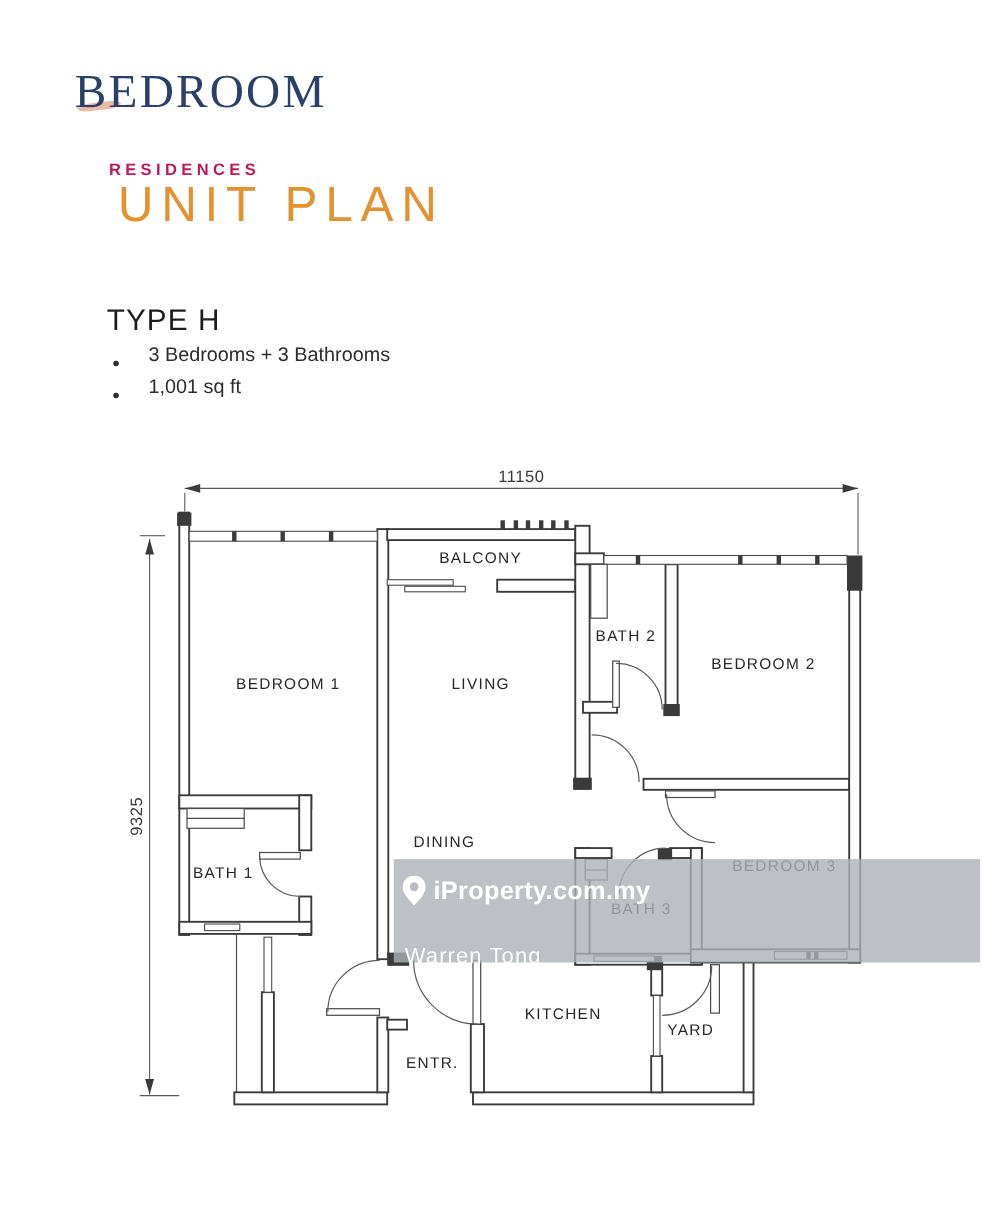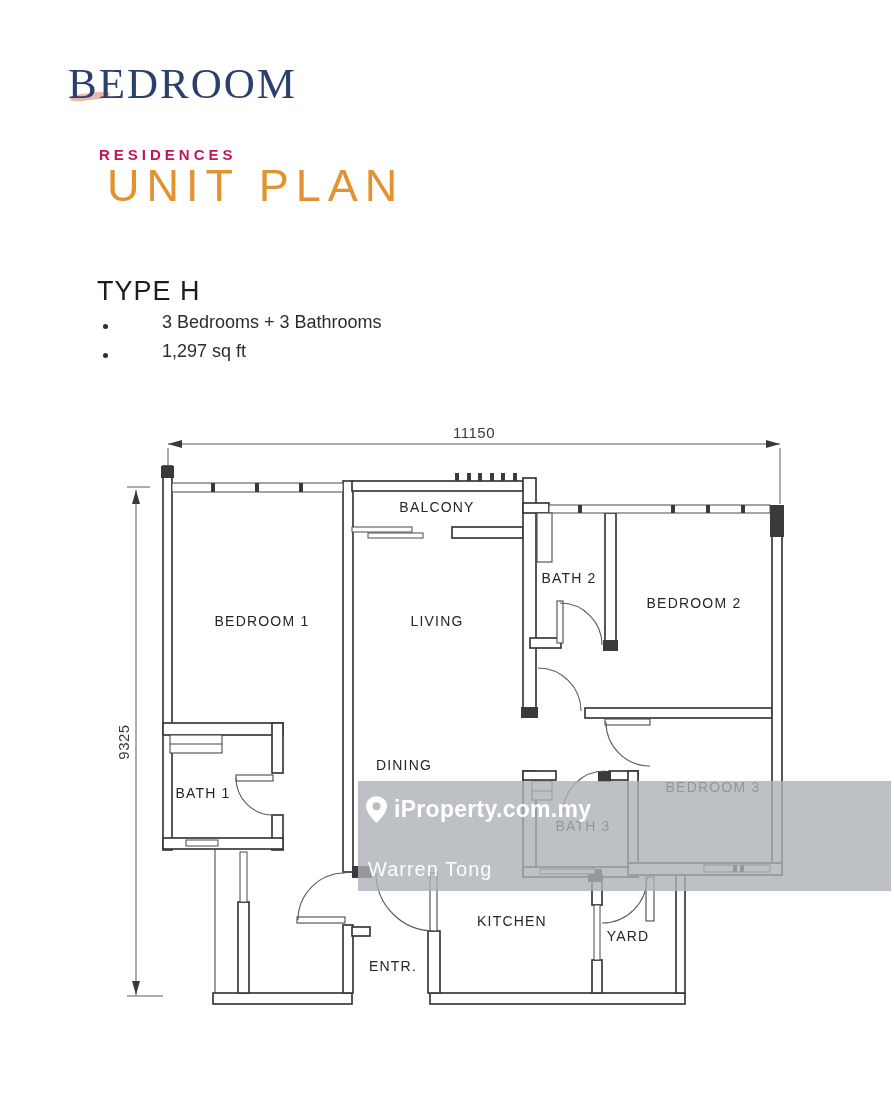--- a/index.html
+++ b/index.html
@@ -25,38 +25,38 @@
   }
   .page-title{
     position:absolute;left:95px;top:160px;
     font-size:45px;color:#e2932f;letter-spacing:7px;font-weight:300;margin-left:12px;
   }
   .type-title{
     position:absolute;left:97px;top:276px;
     font-size:27px;font-weight:normal;color:#1c1c1c;letter-spacing:1px;
   }
   .spec-list{position:absolute;left:97px;top:312px;}
-  .spec-item{display:flex;align-items:center;margin-bottom:8px;color:#2c2c2c;font-size:18px;gap:27px;}
+  .spec-item{display:flex;align-items:flex-end;margin-bottom:8px;color:#2c2c2c;font-size:18px;}
   .spec-bullet{width:5px;height:5px;border-radius:50%;background:#2c2c2c;margin:8px 27px 0 6px;flex:none;}
 
   
   svg.plan{position:absolute;left:0;top:0;}
   .wall{fill:#ffffff;stroke:#3a3a3a;stroke-width:1.7;}
   .solid{fill:#3a3a3a;stroke:none;}
   .win{fill:#ffffff;stroke:#4a4a4a;stroke-width:1;}
   .thin{fill:#ffffff;stroke:#4a4a4a;stroke-width:1.1;}
   .tline{stroke:#4a4a4a;stroke-width:1.1;}
   .arc{fill:none;stroke:#5a5a5a;stroke-width:1.1;}
   .dim{stroke:#5a5a5a;stroke-width:1;}
   .dimtxt{font:15px "Liberation Sans", sans-serif;fill:#3a3a3a;letter-spacing:.5px;}
   .room{font:14px "Liberation Sans", sans-serif;fill:#262626;letter-spacing:1.2px;text-anchor:middle;}
 
   
   .watermark{
-    position:absolute;left:358px;top:781px;width:533px;height:110px;
+    position:absolute;left:358px;top:781px;width:533px;height:94px;
     background:rgba(173,178,183,0.80);color:#ffffff;z-index:5;
   }
   .wm-row{position:absolute;left:8px;top:15px;display:flex;align-items:center;}
   .wm-pin{width:21px;height:27px;margin-right:7px;flex:none;}
   .wm-brand{font-size:23px;font-weight:bold;letter-spacing:.3px;}
   .wm-agent{position:absolute;left:10px;top:77px;font-size:20px;letter-spacing:1px;opacity:.96;}
 </style>
 </head>
 <body>
 
@@ -68,21 +68,21 @@
   <div class="page-title">UNIT PLAN</div>
 
   <div class="type-title">TYPE H</div>
   <div class="spec-list">
     <div class="spec-item">
       <span class="spec-bullet"></span>
       <span>3 Bedrooms + 3 Bathrooms</span>
     </div>
     <div class="spec-item">
       <span class="spec-bullet"></span>
-      <span>1,297 sq ft</span>
+      <span>1,001 sq ft</span>
     </div>
   </div>
 
   <svg class="plan" width="894" height="1117" viewBox="0 0 894 1117">
 
     <g>
       <rect class="wall" x="163" y="466" width="9" height="384"></rect>
       <rect class="wall" x="343" y="481" width="10" height="391"></rect>
       <rect class="wall" x="352" y="481" width="171" height="10"></rect>
       <rect class="wall" x="452" y="527" width="71" height="11"></rect>

